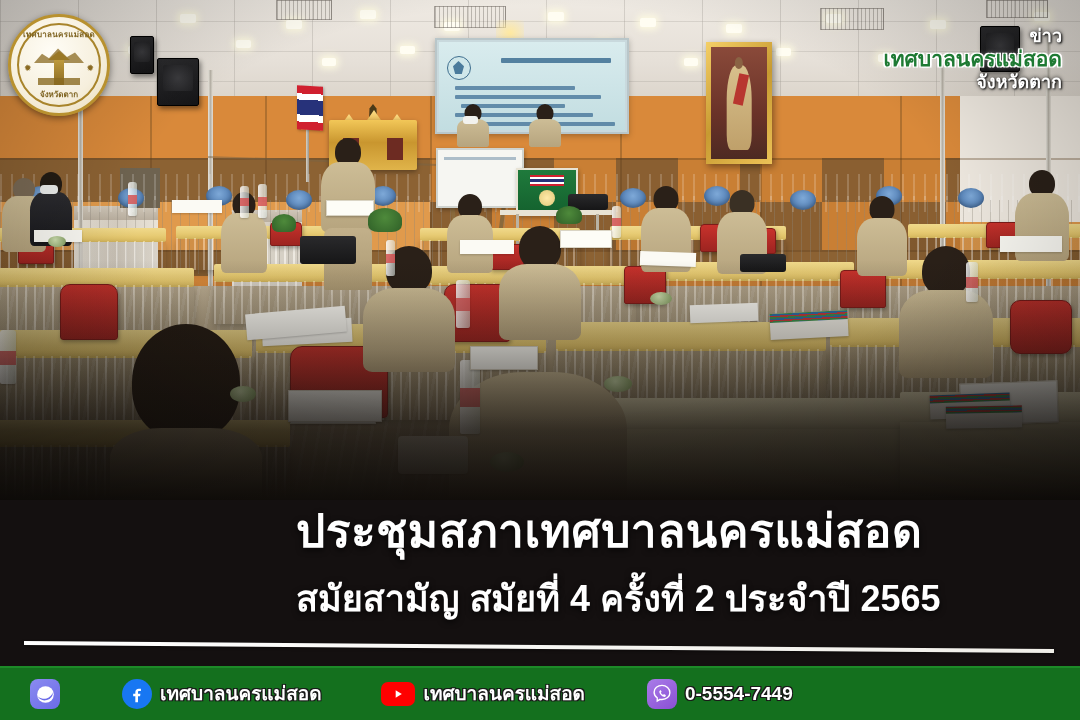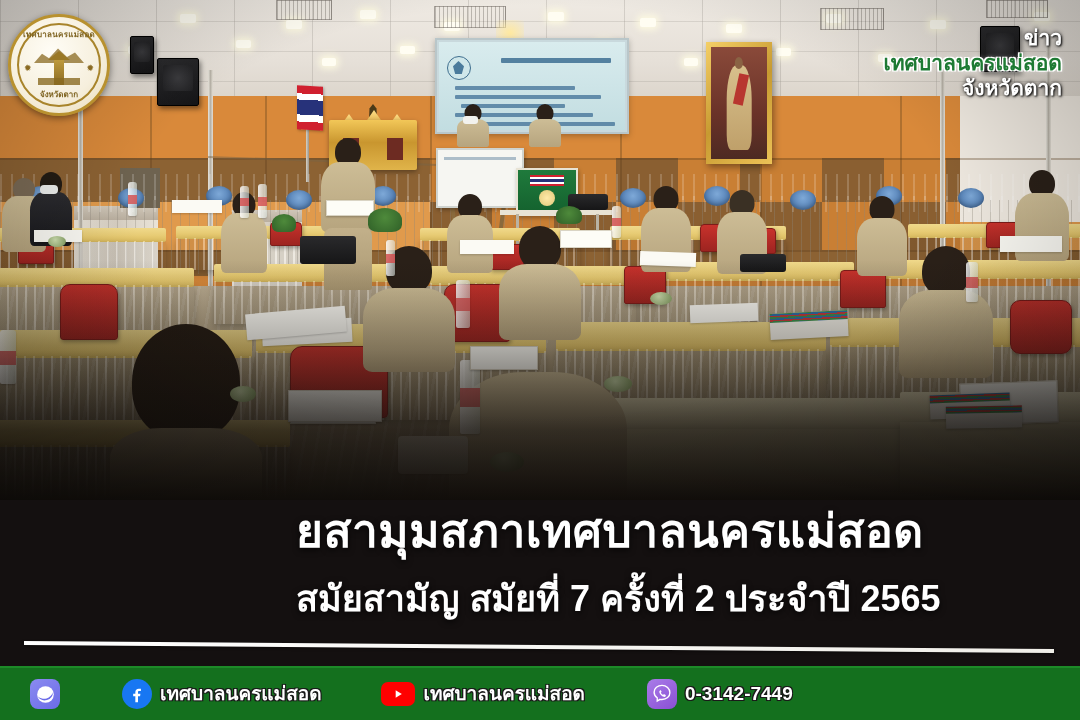--- a/index.html
+++ b/index.html
@@ -148,21 +148,21 @@
   .plant{position:absolute;background:radial-gradient(circle at 50% 40%,#4e8a3b,#2f5f27);border-radius:50% 50% 30% 30%;}
 
   
   .photo-fade{position:absolute;left:0;top:0;width:1080px;height:500px;pointer-events:none;
     background:linear-gradient(180deg,rgba(0,0,0,0) 52%,rgba(18,14,11,.35) 70%,rgba(18,14,11,.8) 86%,rgba(20,16,12,1) 100%);}
   .photo-vig{position:absolute;left:0;top:0;width:1080px;height:500px;pointer-events:none;
     background:radial-gradient(ellipse 78% 85% at 50% 42%,rgba(0,0,0,0) 48%,rgba(0,0,0,.40) 100%);}
 
   
   .topright{position:absolute;right:18px;top:26px;text-align:right;line-height:1.18;z-index:6;}
-  .tr1,.tr3{font-size:21px;color:#fff;font-weight:700;
+  .tr1,.tr3{font-size:18px;color:#fff;font-weight:700;
     text-shadow:0 0 4px rgba(0,0,0,.85),1px 1px 2px rgba(0,0,0,.9);}
   .tr2{font-size:21px;font-weight:700;color:#1e7a33;
     text-shadow:-1.4px -1.4px 0 #fff,1.4px -1.4px 0 #fff,-1.4px 1.4px 0 #fff,1.4px 1.4px 0 #fff,
                 0 0 5px rgba(255,255,255,.75);}
 
   
   .seal{position:absolute;left:8px;top:14px;width:96px;height:96px;border-radius:50%;z-index:6;
     background:radial-gradient(circle at 42% 36%,#fffdf6 0%,#f6efdd 58%,#e7d9b6 100%);
     border:3px solid #b8912f;box-shadow:0 2px 7px rgba(0,0,0,.45);}
   .seal-ring{position:absolute;inset:6px;border-radius:50%;border:2px solid #a8842b;}
@@ -577,22 +577,22 @@
   </div>
 
   <div class="topright">
     <div class="tr1">ข่าว</div>
     <div class="tr2">เทศบาลนครแม่สอด</div>
     <div class="tr3">จังหวัดตาก</div>
   </div>
 
 
 
-  <div class="headline">ยสามุมสภาเทศบาลนครแม่สอด</div>
-  <div class="subhead">สมัยสามัญ สมัยที่ 7 ครั้งที่ 2 ประจำปี 2565</div>
+  <div class="headline">ประชุมสภาเทศบาลนครแม่สอด</div>
+  <div class="subhead">สมัยสามัญ สมัยที่ 4 ครั้งที่ 2 ประจำปี 2565</div>
 
   <div class="divider"></div>
 
   <div class="footer">
 
     <div class="fitem" style="margin-left:30px;">
       <div class="ic ic-web">
         <svg width="21" height="21" viewBox="0 0 24 24" aria-hidden="true">
           <circle cx="12" cy="12" r="9.5" fill="#ffffff"></circle>
           <path d="M3.2 14.4 A9.5 9.5 0 0 0 20.6 9.4 A11 11 0 0 1 3.2 14.4 Z" fill="#6b6be8"></path>
@@ -618,18 +618,18 @@
       <span class="ftext">เทศบาลนครแม่สอด</span>
     </div>
 
     <div class="fitem" style="margin-left:62px;">
       <div class="ic ic-vb">
         <svg width="22" height="22" viewBox="0 0 24 24" aria-hidden="true">
           <path d="M12 2.6c-4.8 0-8.6 3.2-8.6 7.4 0 2.5 1.3 4.7 3.4 6.1v3.6l3.1-1.9c.7.1 1.4.2 2.1.2 4.8 0 8.6-3.2 8.6-7.4S16.8 2.6 12 2.6Z" fill="none" stroke="#fff" stroke-width="1.5"></path>
           <path d="M9.6 7.6c.5-.2.9 0 1.2.5l.6 1c.2.4.1.8-.3 1-.3.2-.4.4-.2.8.4.8 1.1 1.5 1.9 1.9.4.2.6.1.8-.2.2-.4.6-.5 1-.3l1 .6c.5.3.7.7.5 1.2-.3.8-1.2 1.2-2.1 1-2.3-.5-4.4-2.6-4.9-4.9-.2-.9.2-1.8 1-2.1Z" fill="#fff"></path>
         </svg>
       </div>
-      <span class="ftext">0-3142-7449</span>
+      <span class="ftext">0-5554-7449</span>
     </div>
 
   </div>
 
 </div>
 
 </body></html>

